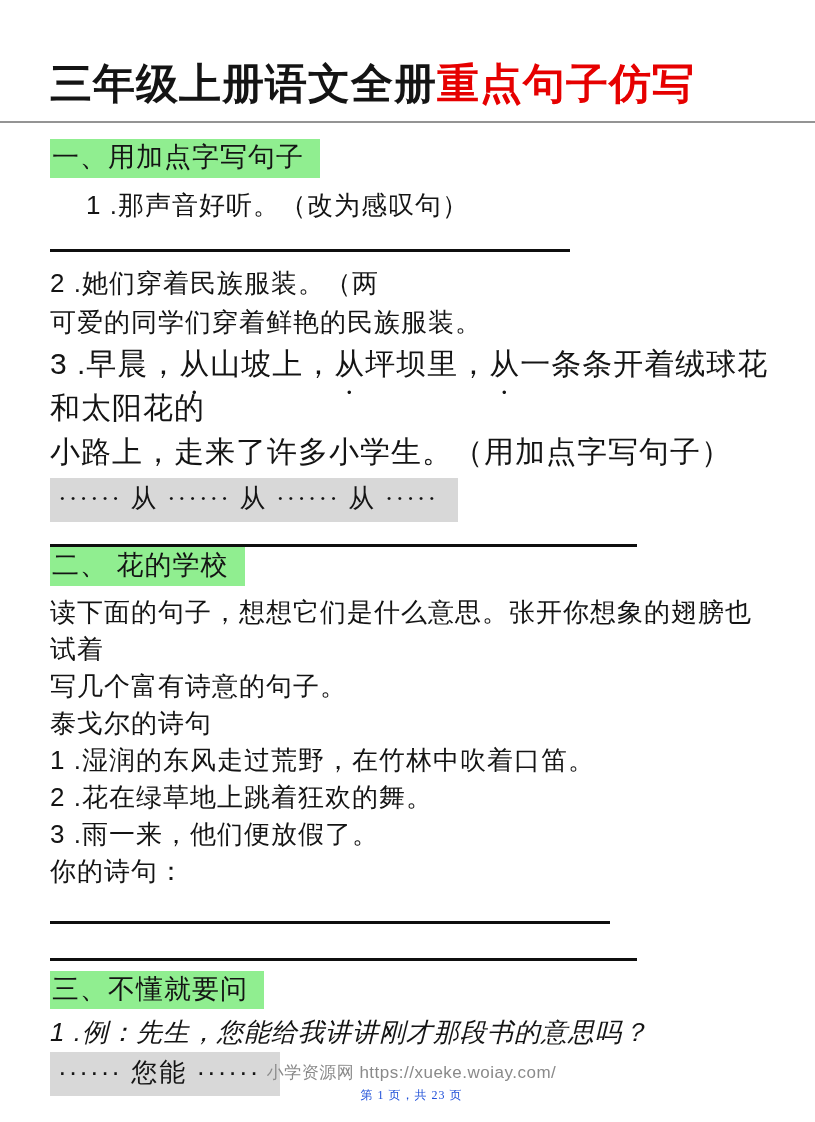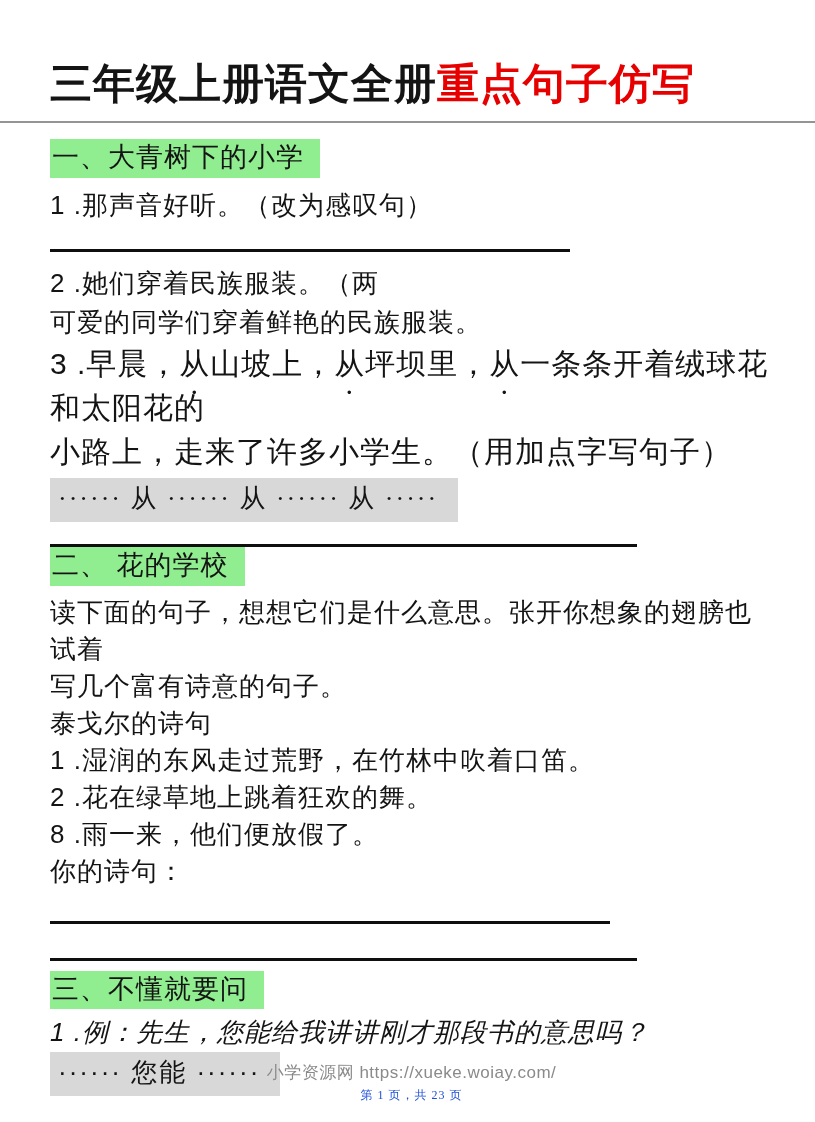--- a/index.html
+++ b/index.html
@@ -50,21 +50,21 @@
   .footer{
     position:absolute;left:8px;right:0;bottom:18px;text-align:center;
   }
   .footer-site{color:#8a8a8a;font-size:17px;letter-spacing:0.5px;}
   .footer-page{
     color:#1d4ed8;font-size:12px;margin-top:3px;
     font-family:"Liberation Serif","DejaVu Serif",serif;letter-spacing:1px;
   }
   
   .m-sec1head{margin-top:16px;}
-  .m-q1{margin-top:8px;}
+  .m-q1{margin-top:8px;margin-left:36px;}
   .m-ansA{margin-top:24px;}
   .m-q2{margin-top:12px;}
   .m-box1{margin-top:4px;font-family:Liberation Serif, serif;}
   .m-ansB{margin-top:22px;}
   .m-sec2head{}
   .m-intro{margin-top:8px;}
   .s2line{font-size:26px;line-height:37px;letter-spacing:1px;}
   .m-ansC{margin-top:31px;}
   .m-ansD{margin-top:34px;}
   .m-sec3head{margin-top:10px;}
@@ -74,40 +74,40 @@
 <body>
 
 <div class="page">
 
   <div class="doc-title">
     <span class="t-black">三年级上册语文全册</span><span class="t-red">重点句子仿写</span>
   </div>
   <hr class="title-divider">
 
   <div class="m-sec1head">
-    <span class="sec-head">一、大青树下的小学</span>
+    <span class="sec-head">一、用加点字写句子</span>
   </div>
   <div class="bodyline m-q1">1 .那声音好听。（改为感叹句）</div>
   <div class="ans-line w1 m-ansA"></div>
   <div class="bodyline m-q2">2 .她们穿着民族服装。（两</div>
   <div class="bodyline">可爱的同学们穿着鲜艳的民族服装。</div>
   <div class="q3line"><span>3 .早晨，</span><span class="em-dot">从</span><span>山坡上，</span><span class="em-dot">从</span><span>坪坝里，</span><span class="em-dot">从</span><span>一条条开着绒球花和太阳花的</span><br><span>小路上，走来了许多小学生。（用加点字写句子）</span></div>
   <div class="m-box1">
     <span class="gray-box">······ 从 ······ 从 ······ 从 ·····</span>
   </div>
   <div class="ans-line w2 m-ansB"></div>
 
   <div class="m-sec2head">
     <span class="sec-head">二、 花的学校</span>
   </div>
   <div class="s2line m-intro"><span>读下面的句子，想想它们是什么意思。张开你想象的翅膀也试着</span><br><span>写几个富有诗意的句子。</span></div>
   <div class="s2line">泰戈尔的诗句</div>
   <div class="s2line">1 .湿润的东风走过荒野，在竹林中吹着口笛。</div>
   <div class="s2line">2 .花在绿草地上跳着狂欢的舞。</div>
-  <div class="s2line">8 .雨一来，他们便放假了。</div>
+  <div class="s2line">3 .雨一来，他们便放假了。</div>
   <div class="s2line">你的诗句：</div>
   <div class="ans-line w3 m-ansC"></div>
   <div class="ans-line w4 m-ansD"></div>
 
   <div class="m-sec3head">
     <span class="sec-head">三、不懂就要问</span>
   </div>
   <div class="bodyline m-s3q1">1 .例：先生，您能给我讲讲刚才那段书的意思吗？</div>
   <div>
     <span class="gray-box">······ 您能 ······</span>

